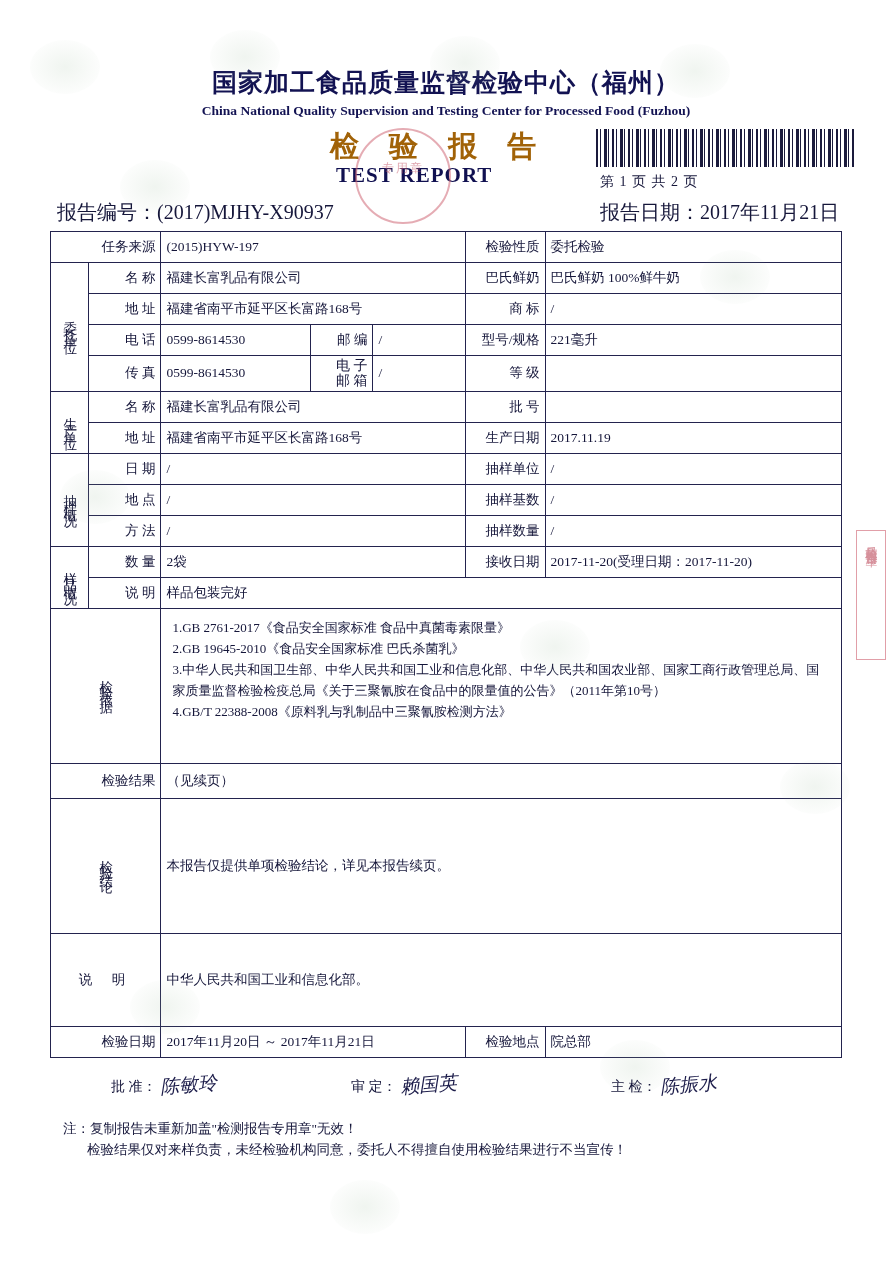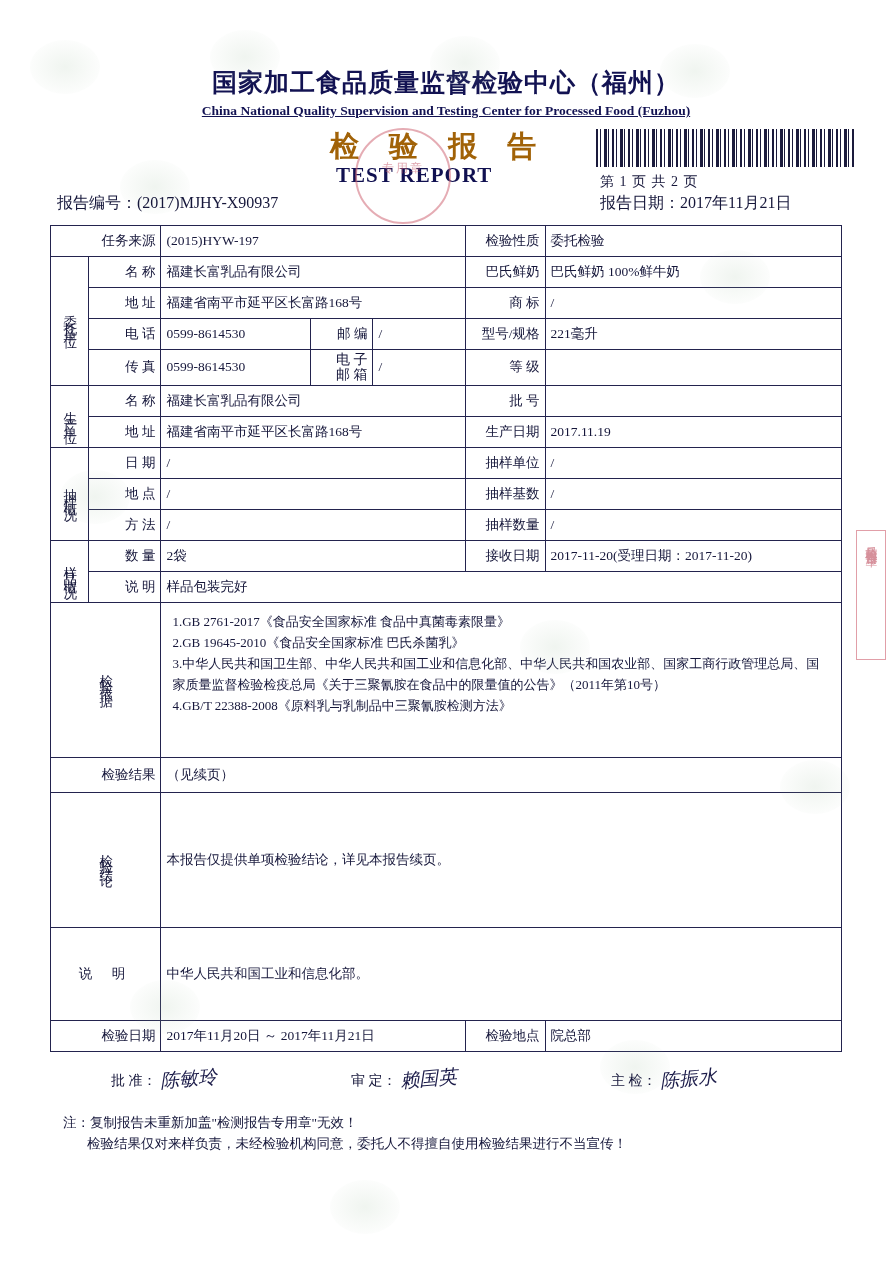--- a/index.html
+++ b/index.html
@@ -39,21 +39,20 @@
     letter-spacing: 1px;
     color: #121252;
     font-family: "DejaVu Serif", serif;
   }
   .title-en {
     font-size: 13.5px;
     font-weight: bold;
     margin-top: 4px;
     color: #121252;
     font-family: "Liberation Serif", serif;
-    text-decoration: underline;
   }
   .report-row {
     position: relative;
     margin-top: 8px;
     height: 66px;
   }
   .rpt-cn {
     position: absolute;
     left: 330px;
     top: 0;
@@ -109,22 +108,22 @@
     left: 0;
     right: 0;
     text-align: center;
     font-size: 12px;
     color: #c75c6c;
     letter-spacing: 2px;
   }
   .meta {
     position: relative;
     height: 26px;
-    margin-top: 0;
-    font-size: 16px;
+    margin-top: 6px;
+    font-size: 20px;
   }
   .meta .left { position: absolute; left: 57px; top: 0; }
   .meta .right { position: absolute; left: 600px; top: 0; text-align: right; }
   table.main {
     border-collapse: collapse;
     margin: 6px auto 0 auto;
     width: 790px;
     table-layout: fixed;
     font-size: 13.5px;
   }

